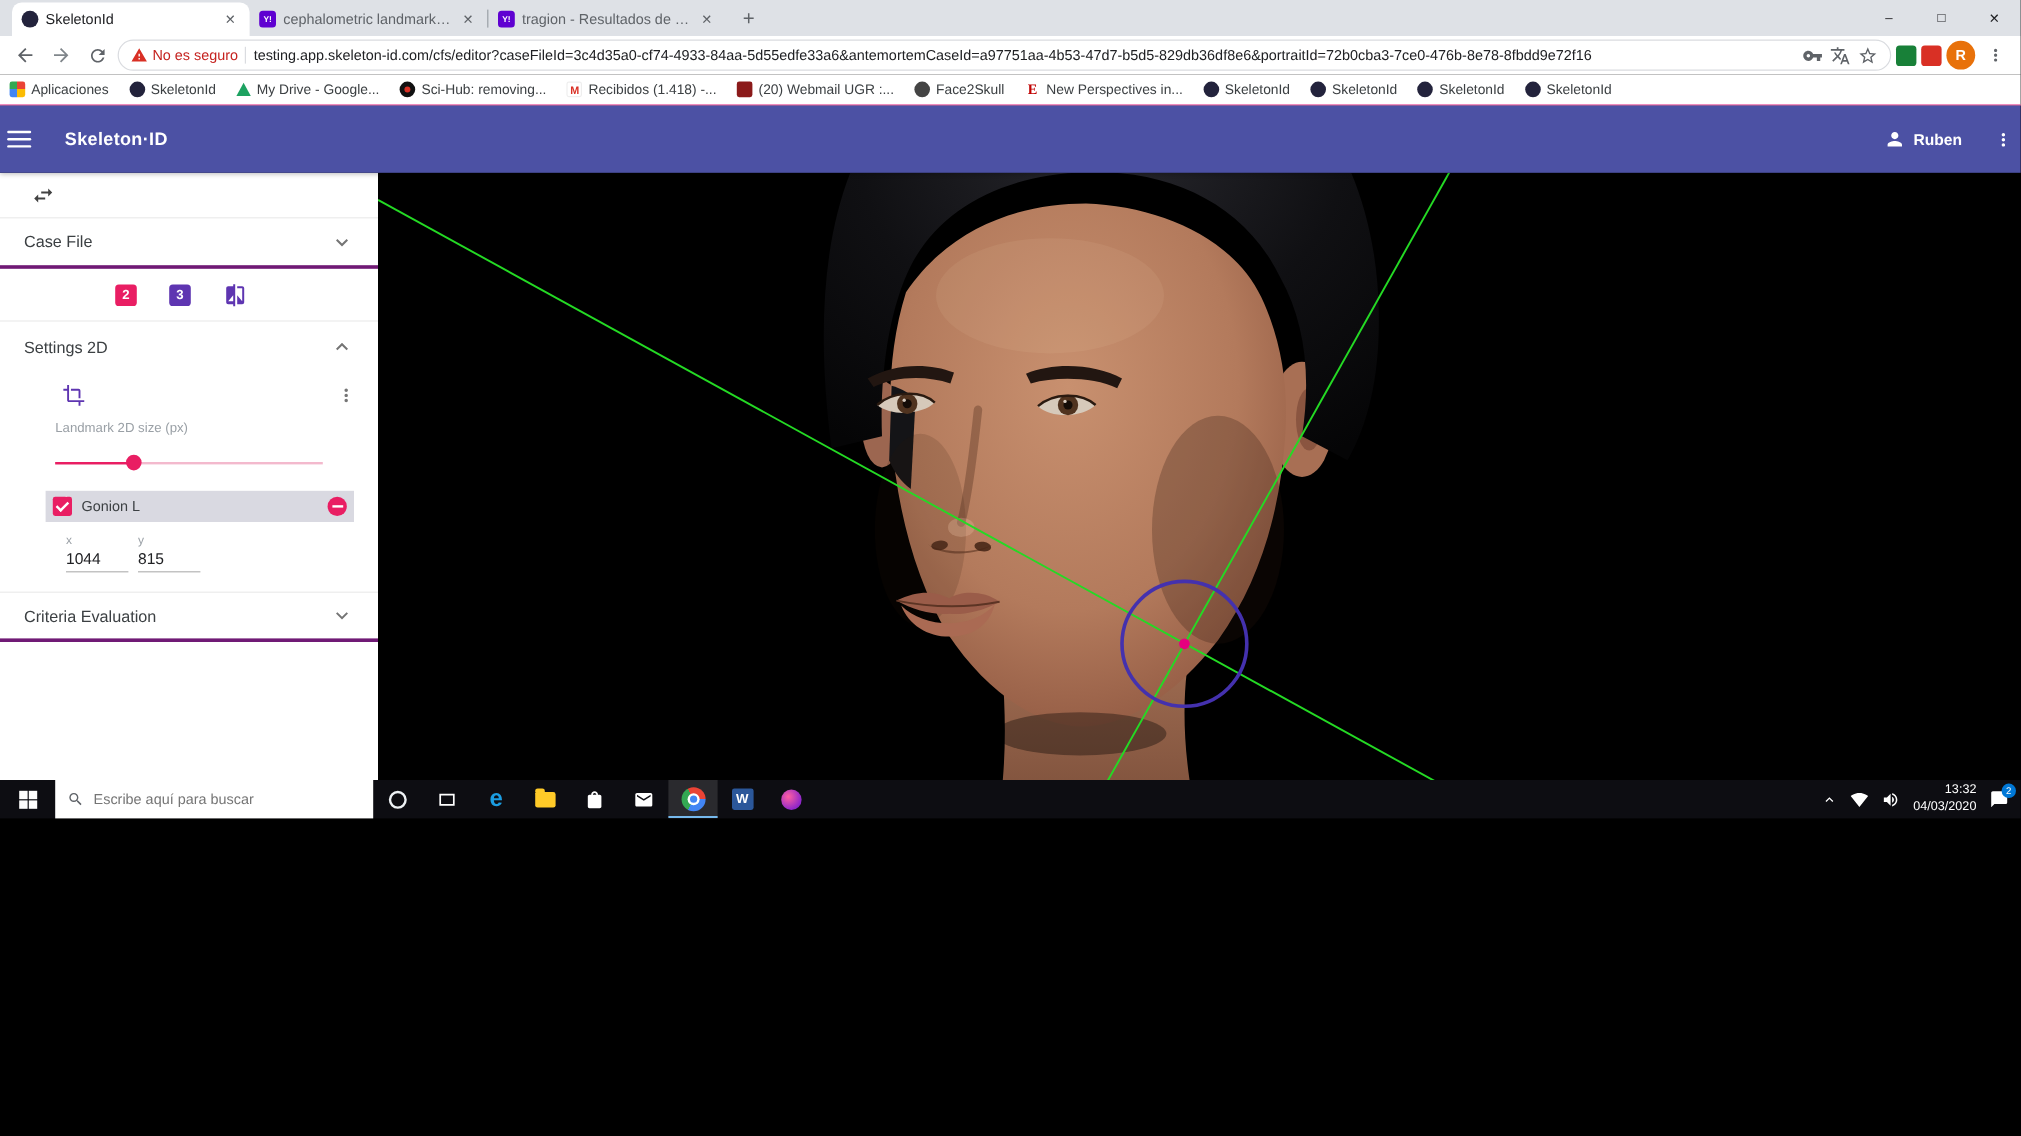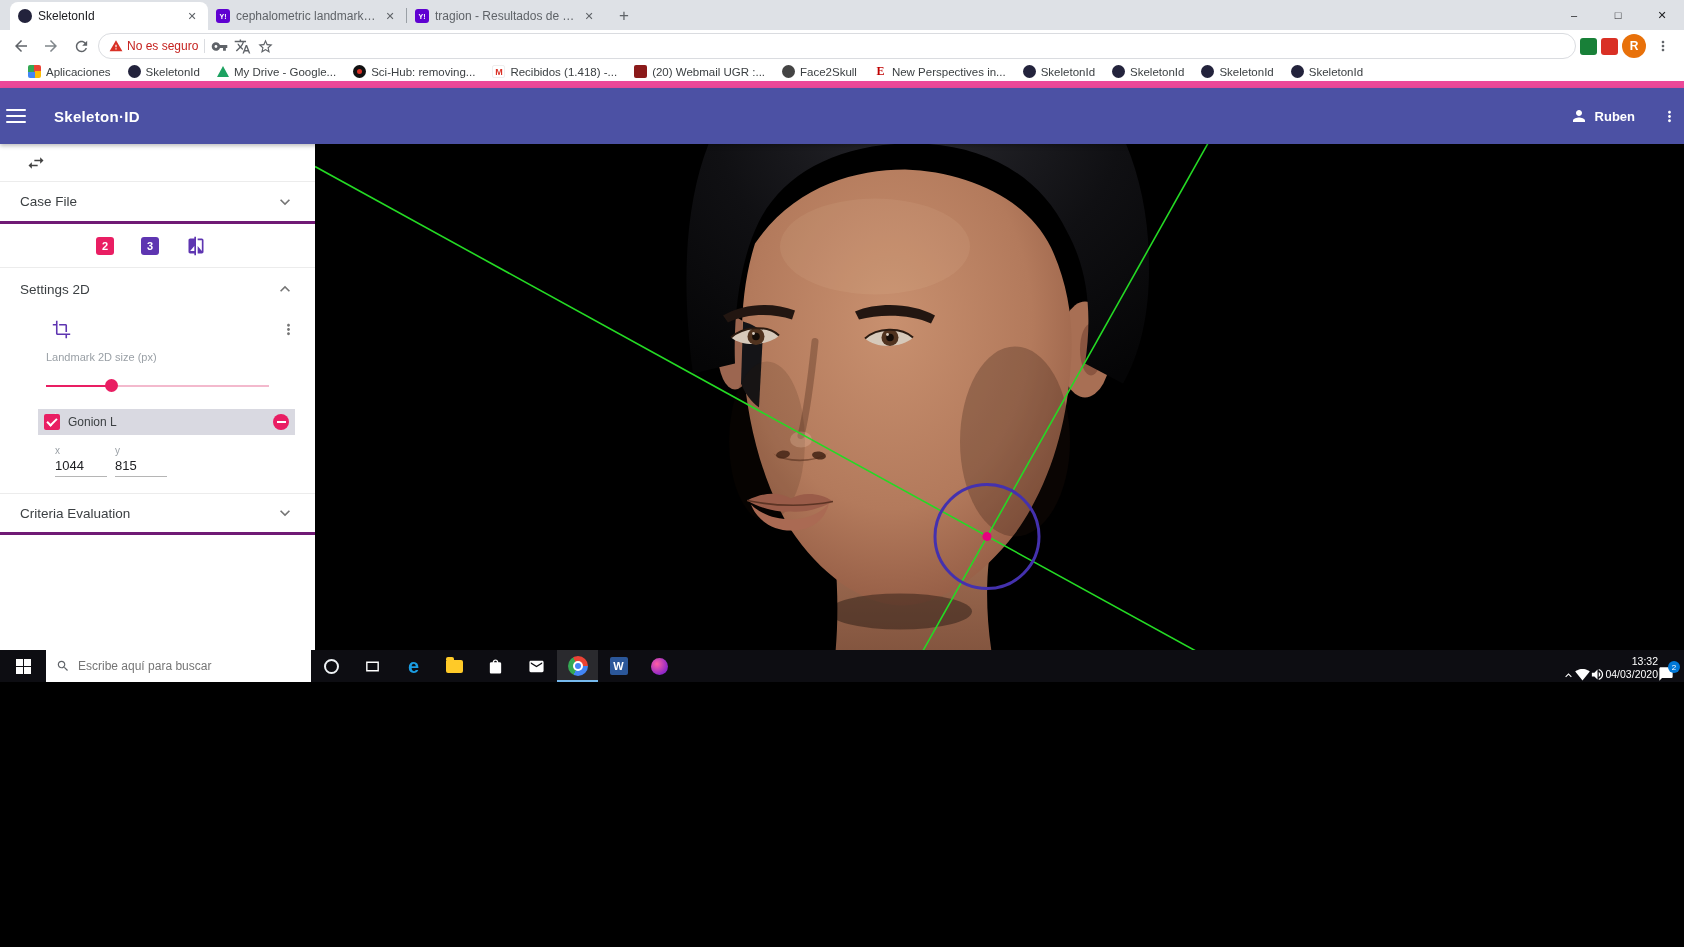--- a/index.html
+++ b/index.html
@@ -27,21 +27,21 @@
   .omnibox { flex:1; height:26px; border:1px solid #dadce0; border-radius:14px; display:flex; align-items:center; padding:0 10px; gap:6px; min-width:0; }
   .sec-chip { display:flex; align-items:center; gap:4px; color:#c5221f; font-size:12px; white-space:nowrap; }
   .chip-sep { width:1px; height:14px; background:#dadce0; }
   .url { flex:1; font-size:12px; color:#202124; white-space:nowrap; overflow:hidden; text-overflow:ellipsis; }
   .ext-ico { width:17px; height:17px; border-radius:3px; flex:none; }
   .ext-green { background:#188038; }
   .ext-red { background:#d93025; }
   .avatar { width:24px; height:24px; border-radius:50%; background:#e8710a; color:#fff; display:flex; align-items:center; justify-content:center; font-size:12px; font-weight:bold; flex:none; }
 
   
-  .bookmarks { height:26px; background:#fff; display:flex; align-items:center; padding:0 28px; gap:17px; flex:none; border-bottom:7px solid #ec4899; }
+  .bookmarks { height:26px; background:#fff; display:flex; align-items:center; padding:0 8px; gap:17px; flex:none; border-bottom:1px solid #ec4899; }
   .bm { display:flex; align-items:center; gap:5px; font-size:11.5px; color:#3c4043; white-space:nowrap; }
   .bm-ico { width:13px; height:13px; flex:none; border-radius:2px; display:flex; align-items:center; justify-content:center; font-size:9px; font-weight:bold; }
   .bm-apps { background:conic-gradient(#ea4335 0 25%, #fbbc04 0 50%, #4285f4 0 75%, #34a853 0); border-radius:2px; }
   .bm-skel { background:#23233c; border-radius:50%; }
   .bm-drive { width:0; height:0; border-left:6px solid transparent; border-right:6px solid transparent; border-bottom:11px solid #1da261; border-radius:0; background:none; }
   .bm-scihub { background:#111; border-radius:50%; position:relative; }
   .bm-scihub::after { content:""; position:absolute; left:4px; top:4px; width:5px; height:5px; background:#d93025; border-radius:50%; }
   .bm-gmail { background:#fff; border:1px solid #eee; color:#d93025; }
   .bm-ugr { background:#8b1a1a; }
   .bm-f2s { background:#444; border-radius:50%; }
@@ -99,21 +99,21 @@
   .tb-ico.active { background:rgba(255,255,255,.12); box-shadow:inset 0 -2px 0 #76b9ed; }
   .cortana-ring { width:15px; height:15px; border:2px solid #eef2f5; border-radius:50%; }
   .folder-ico { width:17px; height:13px; background:#ffca28; border-radius:1px 2px 2px 2px; position:relative; }
   .folder-ico::before { content:""; position:absolute; top:-3px; left:0; width:8px; height:3px; background:#ffca28; border-radius:2px 2px 0 0; }
   .edge-glyph { font-size:20px; font-weight:bold; color:#1b9de2; line-height:1; }
   .word-ico { width:18px; height:18px; background:#2b579a; border-radius:2px; color:#fff; font-size:11px; font-weight:bold; display:flex; align-items:center; justify-content:center; }
   .paint-ico { width:17px; height:17px; border-radius:50%; background:radial-gradient(circle at 35% 35%, #ff5fa2, #8f27c9 70%); }
   .chrome-ico { width:20px; height:20px; border-radius:50%; background:conic-gradient(from -30deg, #ea4335 0 33%, #4285f4 33% 66%, #34a853 66% 100%); position:relative; }
   .chrome-ico::before { content:""; position:absolute; left:5px; top:5px; width:10px; height:10px; background:#fff; border-radius:50%; }
   .chrome-ico::after { content:""; position:absolute; left:7px; top:7px; width:6px; height:6px; background:#4285f4; border-radius:50%; }
-  .tray { margin-left:auto; display:flex; align-items:flex-end; padding:0 10px; }
+  .tray { margin-left:auto; display:flex; align-items:center; gap:11px; padding:13px 10px; }
   .clock { text-align:right; font-size:10.5px; line-height:1.3; }
   .notif { position:relative; display:flex; align-items:center; }
   .notif-badge { position:absolute; right:-6px; top:-5px; background:#0078d7; color:#fff; font-size:8px; width:12px; height:12px; border-radius:50%; display:flex; align-items:center; justify-content:center; }
 </style>
 </head>
 <body>
 
 <div class="screen">
 
   <div class="tabstrip">
@@ -158,20 +158,21 @@
         </svg>
     </span>
     <div class="omnibox">
       <span class="sec-chip">
         <svg width="14" height="14" viewBox="0 0 24 24">
             <path fill="#d93025" d="M1 21h22L12 2 1 21zm12-3h-2v-2h2v2zm0-4h-2v-4h2v4z"></path>
           </svg>
         <span>No es seguro</span>
       </span>
       <span class="chip-sep"></span>
+      <span class="url">testing.app.skeleton-id.com/cfs/editor?caseFileId=3c4d35a0-cf74-4933-84aa-5d55edfe33a6&amp;antemortemCaseId=a97751aa-4b53-47d7-b5d5-829db36df8e6&amp;portraitId=72b0cba3-7ce0-476b-8e78-8fbdd9e72f16</span>
       <svg width="17" height="17" viewBox="0 0 24 24">
           <path fill="#5f6368" d="M12.65 10C11.83 7.67 9.61 6 7 6c-3.31 0-6 2.69-6 6s2.69 6 6 6c2.61 0 4.83-1.67 5.65-4H17v4h4v-4h2v-4H12.65zM7 14c-1.1 0-2-.9-2-2s.9-2 2-2 2 .9 2 2-.9 2-2 2z"></path>
         </svg>
       <svg width="17" height="17" viewBox="0 0 24 24">
           <path fill="#5f6368" d="M12.87 15.07l-2.54-2.51.03-.03c1.74-1.94 2.98-4.17 3.71-6.53H17V4h-7V2H8v2H1v1.99h11.17C11.5 7.92 10.44 9.75 9 11.35 8.07 10.32 7.3 9.19 6.69 8h-2c.73 1.63 1.73 3.17 2.98 4.56l-5.09 5.02L4 19l5-5 3.11 3.11.76-2.04zM18.5 10h-2L12 22h2l1.12-3h4.75L21 22h2l-4.5-12zm-2.62 7l1.62-4.33L19.12 17h-3.24z"></path>
         </svg>
       <svg width="17" height="17" viewBox="0 0 24 24">
           <path fill="#5f6368" d="M22 9.24l-7.19-.62L12 2 9.19 8.63 2 9.24l5.46 4.73L5.82 21 12 17.27 18.18 21l-1.63-7.03L22 9.24zM12 15.4l-3.76 2.27 1-4.28-3.32-2.88 4.38-.38L12 6.1l1.71 4.04 4.38.38-3.32 2.88 1 4.28L12 15.4z"></path>
         </svg>
     </div>

